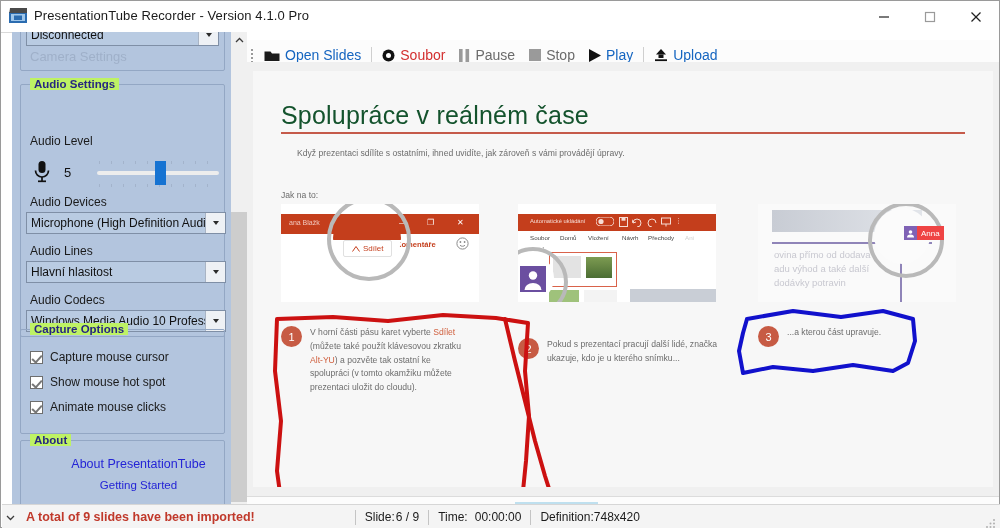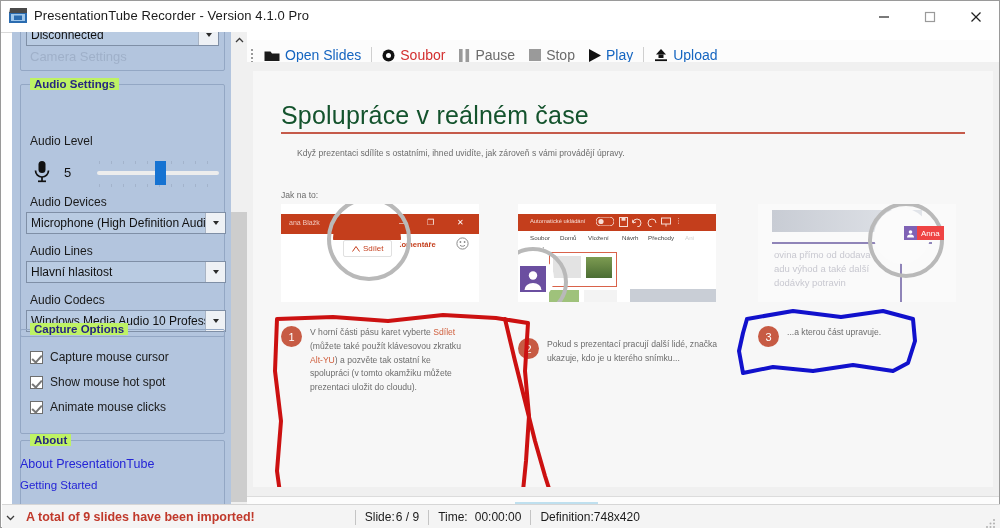--- a/index.html
+++ b/index.html
@@ -36,21 +36,21 @@
   .slider{position:absolute;left:85px;top:139px;width:122px;height:4px;background:#ededed;border-radius:2px;}
   .sl-thumb{position:absolute;left:58px;top:-10px;width:11px;height:24px;background:#1673d2;}
   .sl-ticks{position:absolute;left:85px;width:122px;height:4px;}
   .sl-ticks i{position:absolute;width:1px;height:3px;background:#a3b3cb;}
 
   .cbrow{position:absolute;display:flex;align-items:center;gap:7px;}
   .cbox{width:13px;height:13px;box-sizing:border-box;background:#fff;border:1px solid #6e6e6e;position:relative;}
   .cbox:after{content:"";position:absolute;left:3px;top:1px;width:4px;height:8px;border:solid #777;border-width:0 2px 2px 0;transform:rotate(42deg);}
   .cbrow span{font-size:12px;color:#1a1a1a;}
 
-  .link{position:absolute;text-align:left;color:#2424d6;font-size:12.5px;}
+  .link{position:absolute;text-align:center;color:#2424d6;font-size:12.5px;padding-left:16px;}
   .ver{position:absolute;text-align:center;font-size:11.5px;color:#111;}
 
   
   .lscroll{position:absolute;left:230px;top:31px;width:16px;height:495px;background:#f0f0f0;}
   .lscroll .up,.lscroll .dn{width:16px;height:17px;display:flex;align-items:center;justify-content:center;}
   .lscroll .thumbA{position:absolute;left:0;top:17px;width:16px;height:163px;background:#f0f0f0;}
   .lscroll .thumbB{position:absolute;left:0;top:180px;width:16px;height:290px;background:#cdcdcd;}
 
   
   .main{position:absolute;left:246px;top:31px;width:752px;height:495px;background:#fff;}

